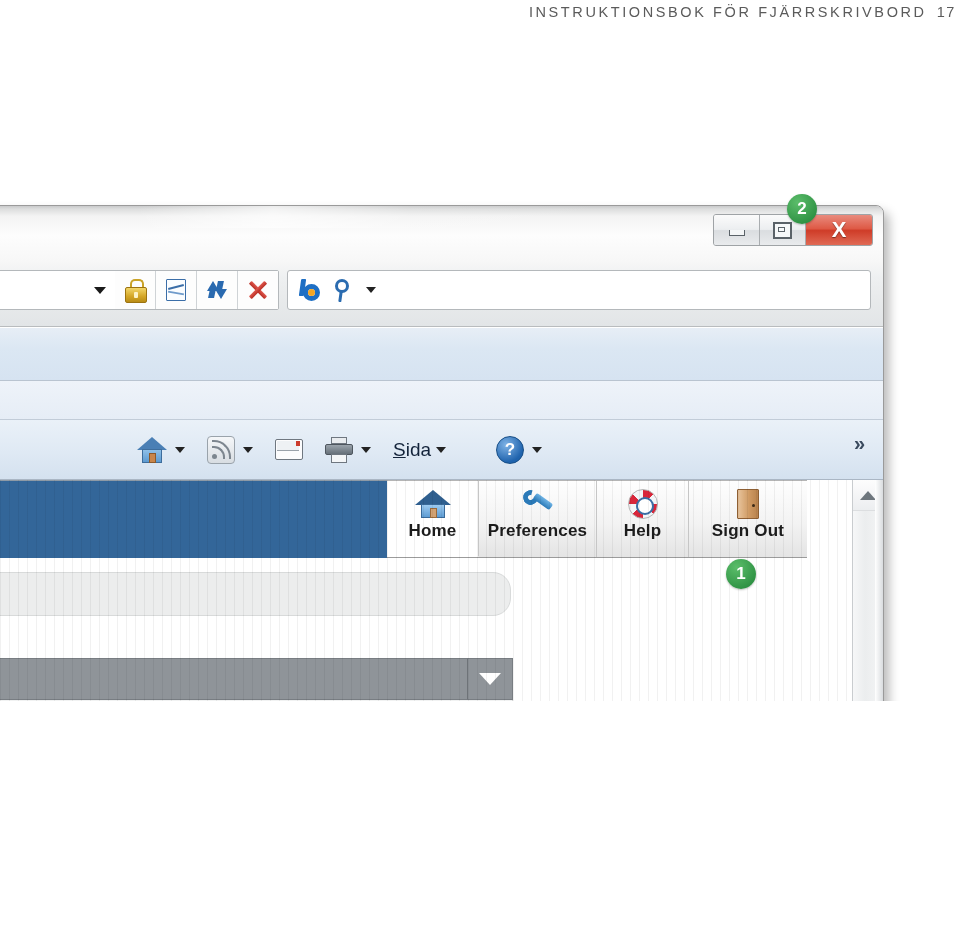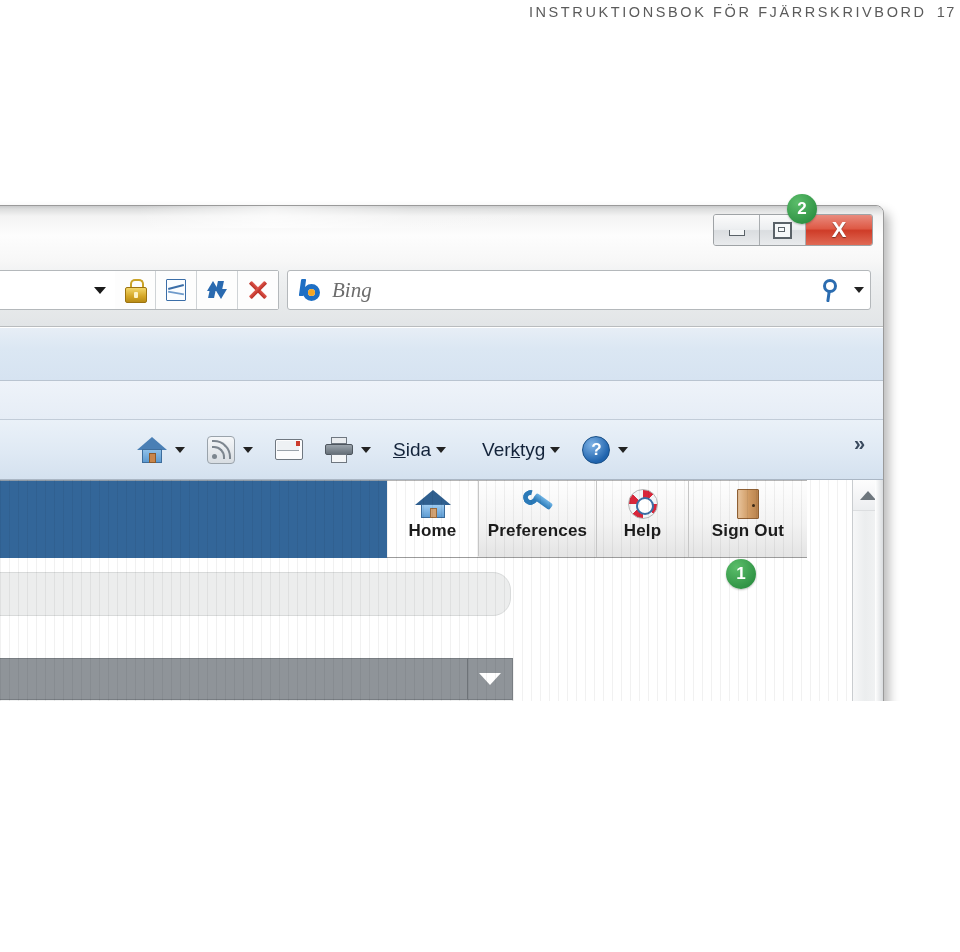--- a/index.html
+++ b/index.html
@@ -721,21 +721,20 @@
             </span>
           </div>
         </div>
 
         <div class="search-box">
           <span class="bing-logo">
             <span class="b-stem"></span>
               <span class="b-ring"></span>
               <span class="b-dot"></span>
           </span>
-          <span class="search-text">Bing</span>
           <span class="ico-magnify">
             <span class="ring"></span>
               <span class="stick"></span>
           </span>
           <span class="caret-dn sm"></span>
         </div>
 
       </div>
     </div>
 
@@ -784,24 +783,20 @@
         <span class="caret-dn sm"></span>
       </div>
       <div class="cmd-gap"></div>
 
       <div class="cmd-item">
         <span class="cmd-label"><u>S</u>ida</span>
         <span class="caret-dn sm"></span>
       </div>
       <div class="cmd-gap"></div>
       <div class="cmd-gap"></div>
-      <div class="cmd-item">
-        <span class="cmd-label">Ver<u>k</u>tyg</span>
-        <span class="caret-dn sm"></span>
-      </div>
       <div class="cmd-gap"></div>
       <div class="cmd-item">
         <span class="ico-help-q">?</span>
       </div>
       <div class="cmd-item">
         <span class="caret-dn sm"></span>
       </div>
 
       <span class="chevrons">»</span>
     </div>

